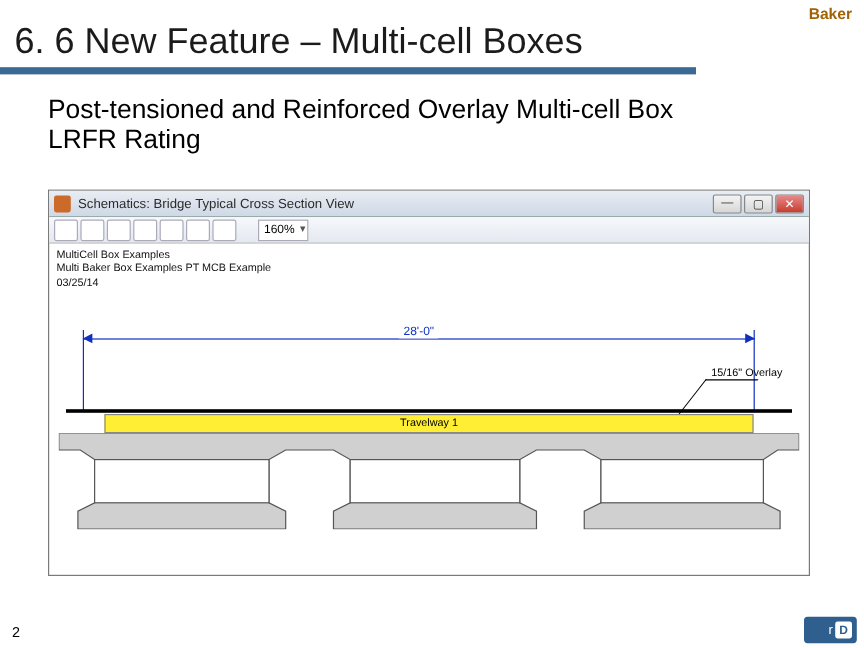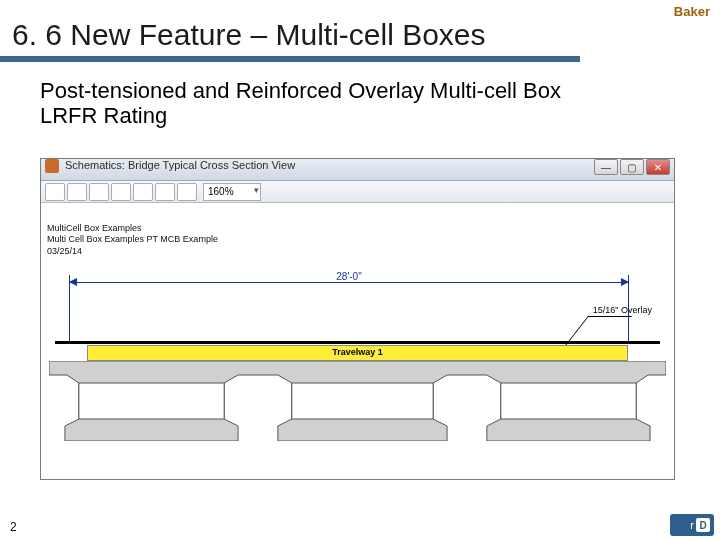--- a/index.html
+++ b/index.html
@@ -54,20 +54,21 @@
     width: 635px;
     height: 322px;
     border: 1px solid #7a7a7a;
     background: #fff;
   }
   .app-titlebar {
     height: 22px;
     background: linear-gradient(#e9edf3, #cfd8e6);
     border-bottom: 1px solid #9aa;
     display: flex;
+    align-items: center;
     padding: 0 4px;
     font-size: 11px;
     color: #2b2b2b;
   }
   .app-icon {
     width: 14px; height: 14px;
     background: #cc6a2a;
     border-radius: 2px;
     margin-right: 6px;
     display: inline-block;
@@ -99,46 +100,45 @@
   .tb-btn {
     width: 20px; height: 18px;
     border: 1px solid #aab;
     background: #fff;
     border-radius: 2px;
     font-size: 9px;
     display:flex; align-items:center; justify-content:center;
     color:#444;
   }
   .zoom {
-    margin-left: 4px;
+    margin-left: 16px;
     border: 1px solid #aab;
     background:#fff;
     height:18px;
-    padding: 0 26px 0 4px;
+    padding: 0 10px 0 4px;
     font-size: 10px;
     display:flex; align-items:center;
     position: relative;
   }
   .zoom::after {
     content:"▾";
     position:absolute; right:1px; top:1px;
     font-size:9px; color:#555;
   }
   .canvas {
     position: relative;
     height: calc(100% - 44px);
     overflow: hidden;
   }
   .meta {
     position: absolute;
     top: 4px; left: 6px;
     font-size: 9px;
     line-height: 1.25;
     color:#111;
-    margin-top:16px;
   }
   
   .dim-line {
     position:absolute;
     top: 72px;
     left: 28px;
     width: 560px;
     height: 14px;
   }
   .dim-line .line {
@@ -188,21 +188,21 @@
     background: #000;
   }
   .travelway {
     position:absolute;
     top: 14px; left: 32px; right: 32px; height: 16px;
     background: #ffee33;
     border:1px solid #888;
   }
   .travel-label {
     position:absolute; width:100%; text-align:center;
-    font-size:9px; top:1px;font-weight:bold;
+    font-size:9px; top:1px;
   }
   .beam {
     position:absolute;
     top: 30px; left: -6px; right: -6px;
     height: 80px;
   }
   .beam svg { width:100%; height:100%; display:block; }
   .pg-num {
     position:absolute;
     bottom: 6px; left: 10px;
@@ -254,21 +254,21 @@
     <div class="tb-btn"></div>
     <div class="tb-btn"></div>
     <div class="tb-btn"></div>
     <div class="tb-btn"></div>
     <div class="tb-btn"></div>
     <div class="zoom">160%</div>
   </div>
   <div class="canvas">
     <div class="meta">
       <div>MultiCell Box Examples</div>
-      <div>Multi Cell Box Examples   PT MCB Example</div>
+      <div>Multi Baker Box Examples   PT MCB Example</div>
       <div>03/25/14</div>
     </div>
 
     <div class="dim-line">
       <div class="line"></div>
       <div class="tick-l"></div>
         <div class="tick-r"></div>
       <div class="arrow-l"></div>
         <div class="arrow-r"></div>
       <div class="dim-label">28'-0"</div>

